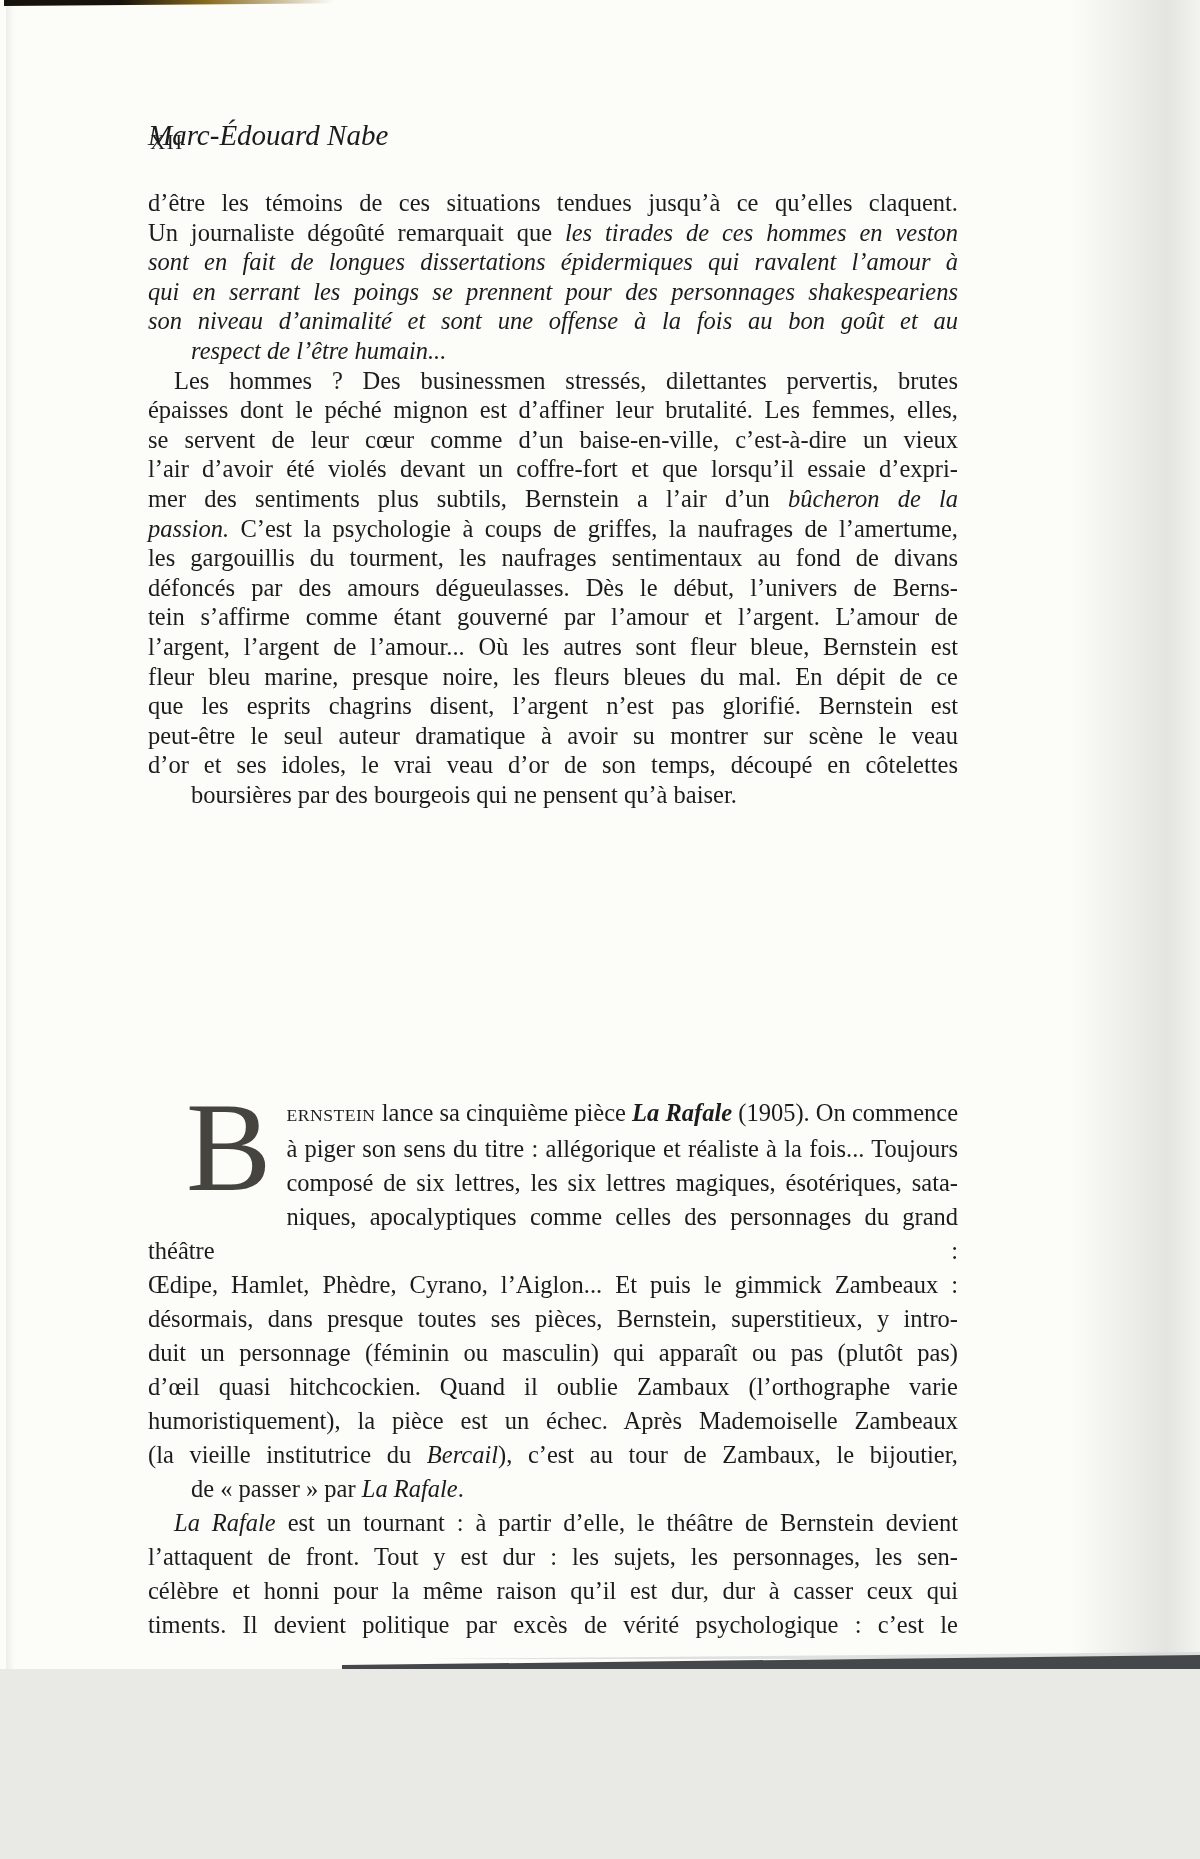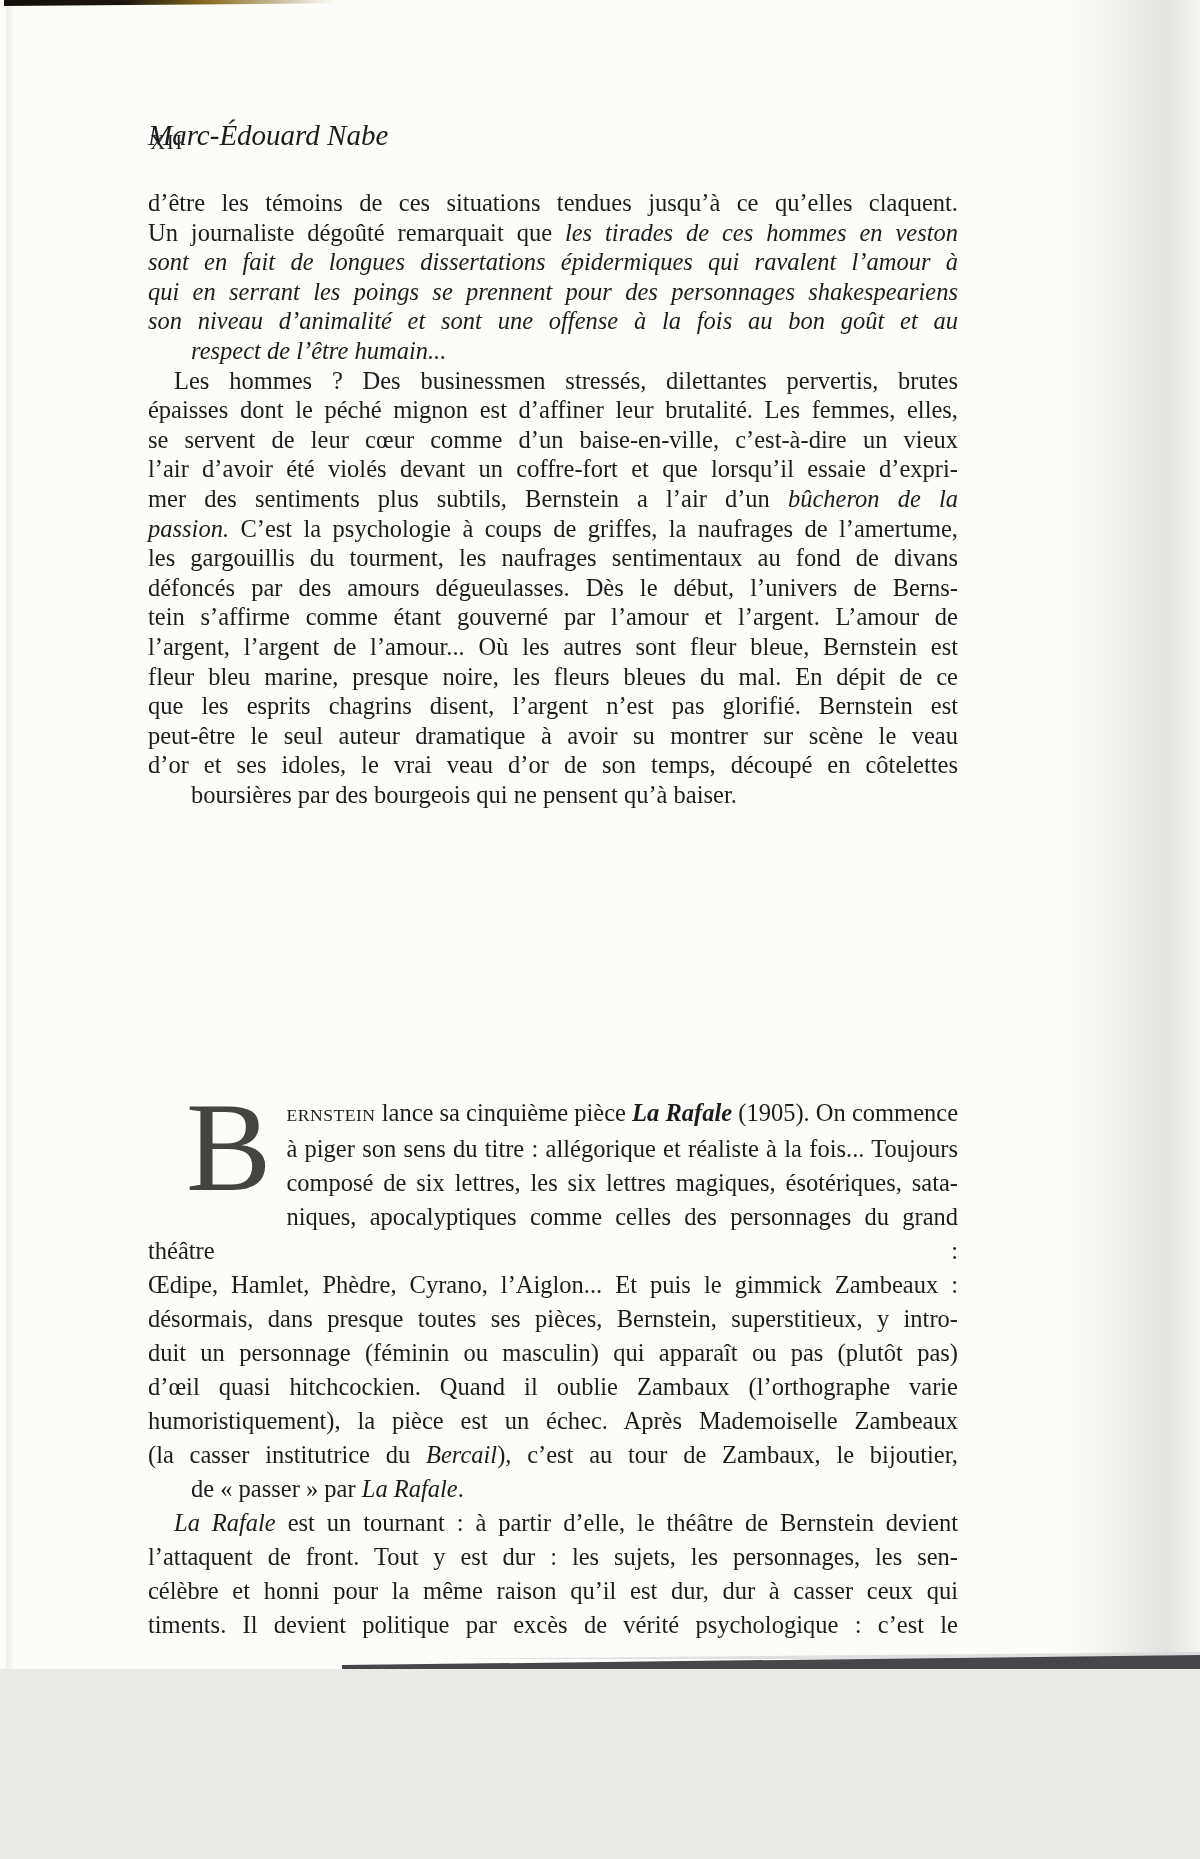--- a/index.html
+++ b/index.html
@@ -93,21 +93,21 @@
             <div class="dropcap">B</div>
             <div class="line"><span class="sc">ERNSTEIN</span><span> lance sa cinquième pièce </span><span class="bi">La Rafale</span><span> (1905). On commence</span></div>
             <div class="line"><span>à piger son sens du titre : allégorique et réaliste à la fois... Toujours</span></div>
             <div class="line"><span>composé de six lettres, les six lettres magiques, ésotériques, sata-</span></div>
             <div class="line"><span>niques, apocalyptiques comme celles des personnages du grand théâtre :</span></div>
             <div class="line"><span>Œdipe, Hamlet, Phèdre, Cyrano, l’Aiglon... Et puis le gimmick Zambeaux :</span></div>
             <div class="line"><span>désormais, dans presque toutes ses pièces, Bernstein, superstitieux, y intro-</span></div>
             <div class="line"><span>duit un personnage (féminin ou masculin) qui apparaît ou pas (plutôt pas)</span></div>
             <div class="line"><span>d’œil quasi hitchcockien. Quand il oublie Zambaux (l’orthographe varie</span></div>
             <div class="line"><span>humoristiquement), la pièce est un échec. Après Mademoiselle Zambeaux</span></div>
-            <div class="line"><span>(la casser institutrice du </span><span class="it">Bercail</span><span>), c’est au tour de Zambaux, le bijoutier,</span></div>
+            <div class="line"><span>(la vieille institutrice du </span><span class="it">Bercail</span><span>), c’est au tour de Zambaux, le bijoutier,</span></div>
             <div class="line last"><span>de « passer » par </span><span class="it">La Rafale</span><span>.</span></div>
           </div>
           <div class="para">
             <div class="line indent"><span class="it">La Rafale</span><span> est un tournant : à partir d’elle, le théâtre de Bernstein devient</span></div>
             <div class="line"><span>l’attaquent de front. Tout y est dur : les sujets, les personnages, les sen-</span></div>
             <div class="line"><span>célèbre et honni pour la même raison qu’il est dur, dur à casser ceux qui</span></div>
             <div class="line"><span>timents. Il devient politique par excès de vérité psychologique : c’est le</span></div>
           </div>
         </div>
       </div>

